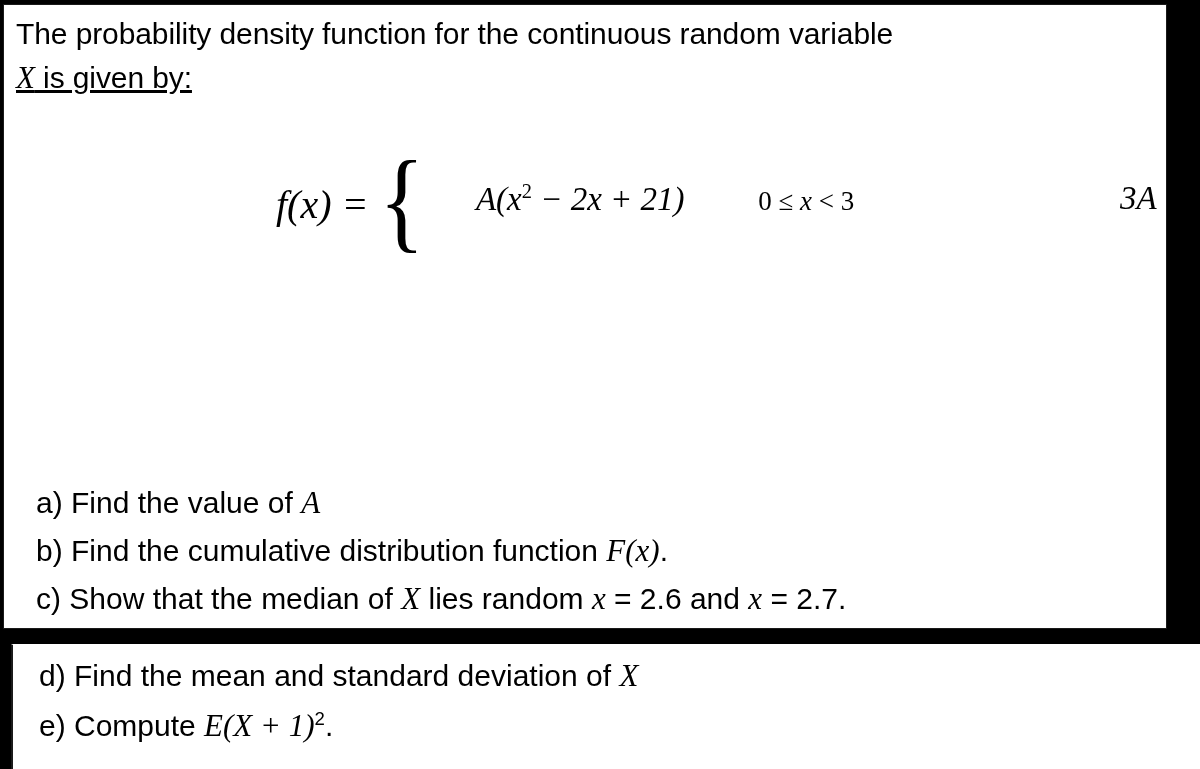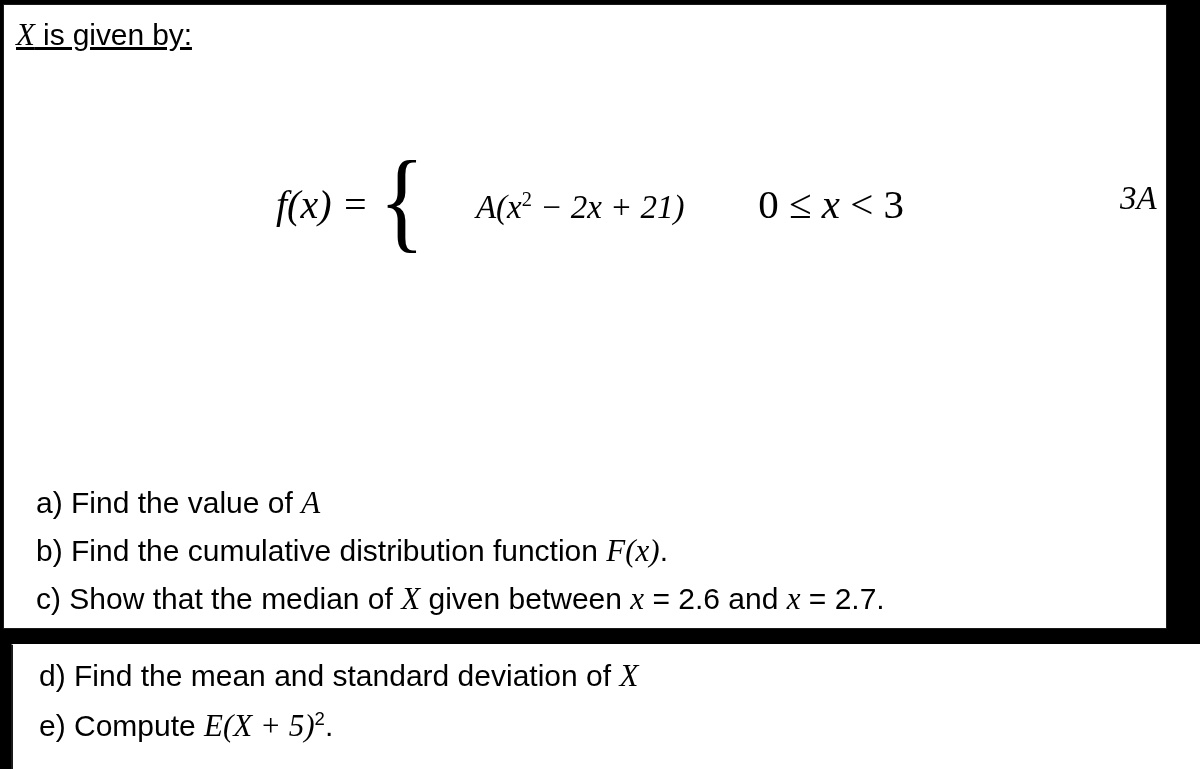--- a/index.html
+++ b/index.html
@@ -139,21 +139,21 @@
   .case-expr {
     width: 300px;
     text-align: center;
     font-size: 33px;
     font-style: italic;
   }
   .case-expr .num { font-style: normal; }
   .case-cond {
     width: 230px;
     padding-left: 28px;
-    font-size: 41px;
+    font-size: 27px;
     font-style: italic;
     white-space: nowrap;
   }
   .case-cond .num { font-style: normal; }
   sup.sq {
     font-size: 0.62em;
     vertical-align: super;
     font-style: normal;
   }
 
@@ -192,20 +192,21 @@
 </style>
 </head>
 <body>
 
 <div id="page">
 
   <div class="panel-top">
     <div class="sheet">
 
       <div class="prose intro">
+        <span>The probability density function for the continuous random variable</span>
         <span class="line2"><span class="mvar-up">X</span><span> is given by:</span></span>
       </div>
 
       <div class="formula">
         <span class="fx-label">f(x) =</span>
         <span class="brace">{</span>
         <span class="cases">
 
           <span class="case-row">
             <span class="case-expr"><span>A(x</span><sup class="sq">2</sup><span> − 2x + 21)</span></span>
@@ -223,29 +224,29 @@
 
         </span>
       </div>
 
 
       <ul class="qlist">
         <li><span>a)</span><span> Find the value of </span><span class="mvar-up">A</span></li>
 
         <li><span>b)</span><span> Find the cumulative distribution function </span><span class="mvar-up">F(x)</span><span>.</span></li>
 
-        <li><span>c)</span><span> Show that the median of </span><span class="mvar-up">X</span><span> given between </span><span class="mvar">x</span><span> = 2.6 and </span><span class="mvar">x</span><span> = 2.7.</span></li>
+        <li><span>c)</span><span> Show that the median of </span><span class="mvar-up">X</span><span> lies random </span><span class="mvar">x</span><span> = 2.6 and </span><span class="mvar">x</span><span> = 2.7.</span></li>
       </ul>
 
     </div>
   </div>
 
   <div class="panel-bottom">
     <div class="sheet">
       <ul class="qlist-bottom">
         <li><span>d)</span><span> Find the mean and standard deviation of </span><span class="mvar-up">X</span></li>
 
-        <li><span>e)</span><span> Compute </span><span class="mvar-up">E(X + 5)</span><sup class="sq">2</sup><span>.</span></li>
+        <li><span>e)</span><span> Compute </span><span class="mvar-up">E(X + 1)</span><sup class="sq">2</sup><span>.</span></li>
       </ul>
     </div>
   </div>
 
 </div>
 
 </body></html>

